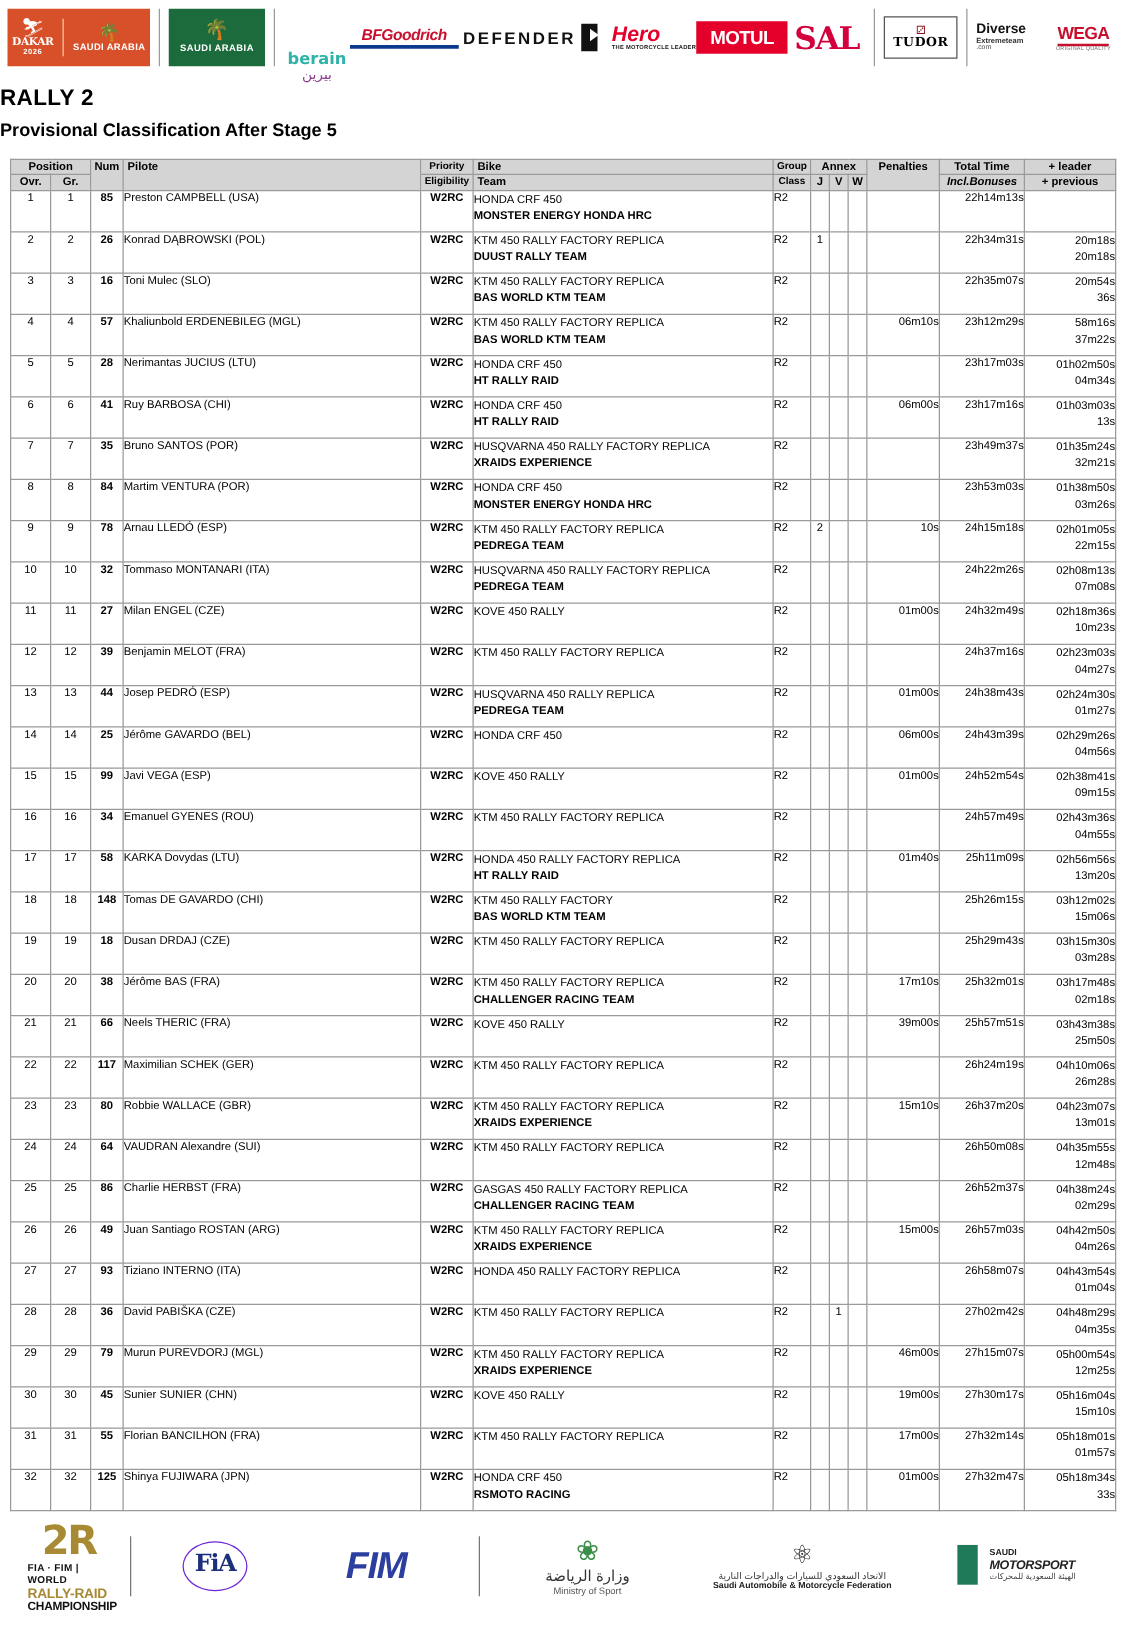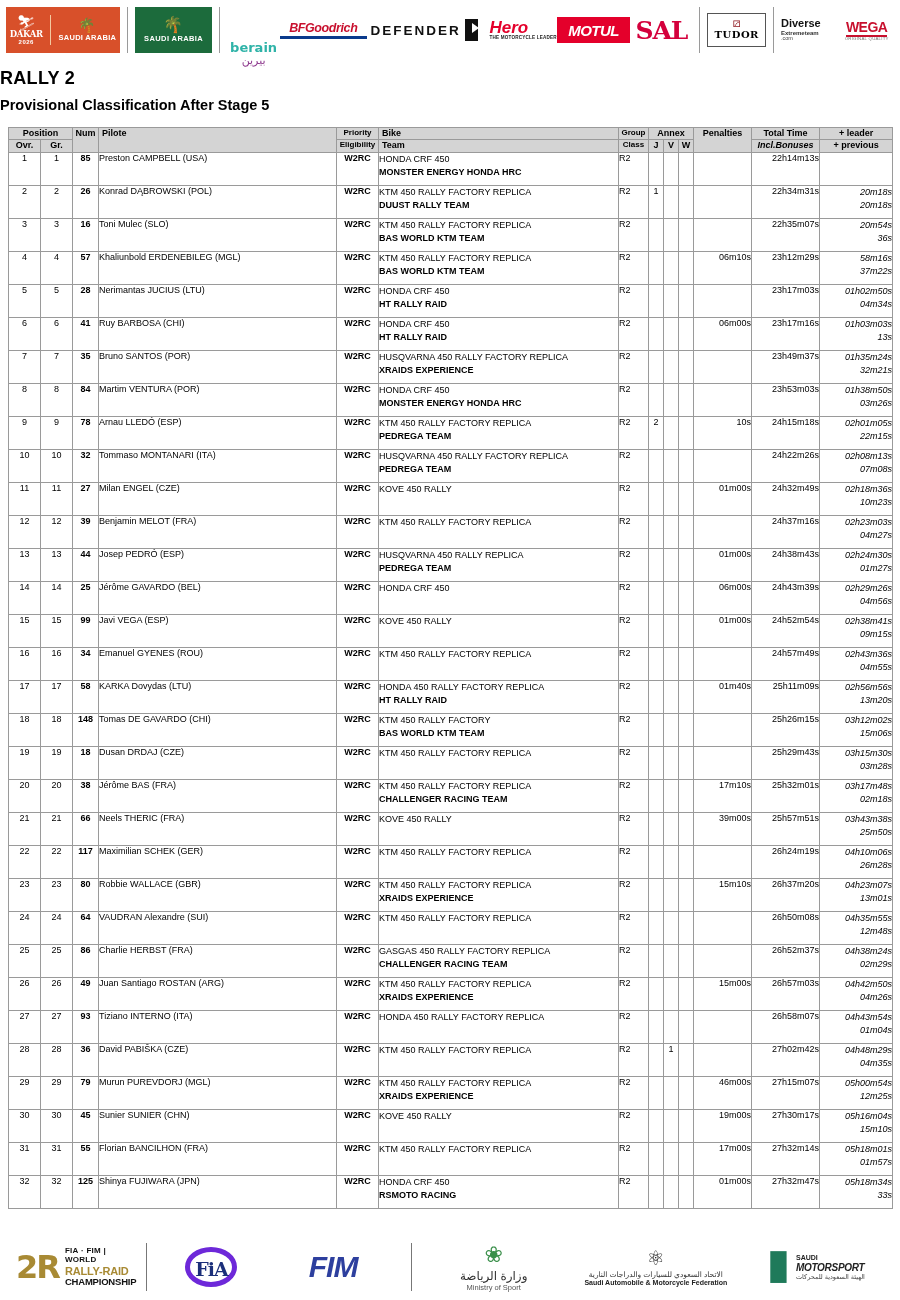--- a/index.html
+++ b/index.html
@@ -55,21 +55,21 @@
   .logo-defender { width: 104px; text-align: center; font-size: 13.5px; font-weight: bold; letter-spacing: 2px; color: #111; }
 
   .logo-hero { width: 98px; display: flex; align-items: center; justify-content: space-between; }
   .hero-mark { width: 13px; height: 22px; background: #111; margin-right: 4px; position: relative; }
   .hero-mark:after { content: ""; position: absolute; right: -1px; top: 4px; border-left: 7px solid #fff; border-top: 5px solid transparent; border-bottom: 5px solid transparent; }
   .hero-body { line-height: 1; }
   .hero-txt { font-size: 17px; font-weight: bold; color: #e4002b; font-style: italic; }
   .hero-sub { font-size: 4.6px; font-weight: bold; letter-spacing: 0.2px; color: #222; }
 
   .logo-motul { width: 78px; height: 26px; background: #e4002b; display: flex; align-items: center; justify-content: center; }
-  .motul-txt { color: #fff; font-size: 15px; font-weight: bold; font-style: italic; letter-spacing: -0.5px; }
+  .motul-txt { color: #fff; font-size: 15px; font-weight: bold; letter-spacing: -0.5px; }
 
   .logo-sal { width: 66px; text-align: center; font-size: 25px; font-weight: bold; color: #d4003c; letter-spacing: -1px; font-family: "DejaVu Serif", serif; }
 
   .logo-tudor { width: 62px; height: 34px; border: 1px solid #555; display: flex; flex-direction: column; align-items: center; justify-content: center; line-height: 1.1; }
   .tudor-shield { font-size: 9px; color: #8c1018; }
   .tudor-txt { font-size: 10px; font-weight: bold; font-family: "DejaVu Serif", serif; letter-spacing: 0.5px; }
 
   .logo-diverse { width: 62px; line-height: 1.05; }
   .dv-1 { font-size: 11px; font-weight: bold; color: #111; }
   .dv-2 { font-size: 6px; font-weight: bold; color: #333; }
@@ -110,41 +110,41 @@
   .c-num { text-align: center; font-weight: bold; font-size: 9.5px; padding-top: 3px; }
   .c-pilote { padding: 3px 0 0 4px; font-size: 9.5px; }
   .c-prio { text-align: center; vertical-align: middle; font-size: 6.5px; font-weight: bold; }
   .c-bike { padding: 2px 0 0 3px; line-height: 1.45; }
   .bike-model { font-size: 9px; display: block; }
   .bike-team { font-size: 9px; font-weight: bold; display: block; }
   .c-group { padding: 3px 0 0 3px; font-size: 9px; }
   .c-annex { text-align: center; font-size: 8.5px; padding-top: 3px; }
   .c-pen { text-align: right; padding: 3px 4px 0 0; font-size: 9px; }
   .c-total { text-align: right; padding: 3px 4px 0 0; font-size: 9.5px; }
-  .c-gap { text-align: right; padding: 3px 3px 0 0; font-size: 9.5px; line-height: 1.5; font-style: italic; }
+  .c-gap { text-align: right; padding: 3px 3px 0 0; font-size: 9.5px; line-height: 1.5; }
   .gap-l { display: block; }
   .gap-p { display: block; }
 
   
   .footer {
     position: absolute; left: 0; bottom: 8px; width: 900px;
     display: flex; align-items: center; padding: 0 10px;
   }
   .ft-sep { width: 1px; height: 48px; background: #777; margin: 0 10px; flex: none; }
-  .ft-2r { display: flex; align-items: center; margin-left: 6px; }
+  .ft-2r { display: flex; align-items: center; margin-left: 6px; flex-direction: column; }
   .r2-big { font-size: 32px; font-weight: bold; color: #a88a34; font-family: "DejaVu Sans", sans-serif; letter-spacing: -2px; }
   .r2-txt { margin-left: 6px; line-height: 1.12; }
   .r2-l1 { font-size: 8px; font-weight: bold; color: #111; letter-spacing: 0.3px; }
   .r2-l2 { font-size: 11px; font-weight: bold; color: #a88a34; letter-spacing: -0.2px; }
   .r2-l3 { font-size: 9.5px; font-weight: bold; color: #111; letter-spacing: -0.2px; }
 
   .ft-fia { width: 120px; text-align: center; }
   .fia-globe {
     display: inline-block; width: 52px; height: 40px; border-radius: 50%;
-    border: 5px solid #6d28d9; color: #1b2f7a; font-size: 19px; font-weight: bold;
+    border: 1px solid #6d28d9; color: #1b2f7a; font-size: 19px; font-weight: bold;
     line-height: 34px; font-family: "DejaVu Serif", serif; letter-spacing: -1px;
   }
   .ft-fim { width: 150px; text-align: center; font-size: 30px; font-weight: bold; font-style: italic; color: #2d3f9e; letter-spacing: -1px; }
 
   .ft-mos { width: 160px; text-align: center; line-height: 1.2; }
   .mos-flower { font-size: 22px; color: #3a8f4a; }
   .mos-ar { font-size: 12px; color: #333; }
   .mos-en { font-size: 7.5px; color: #555; }
 
   .ft-samf { width: 200px; text-align: center; line-height: 1.2; }

